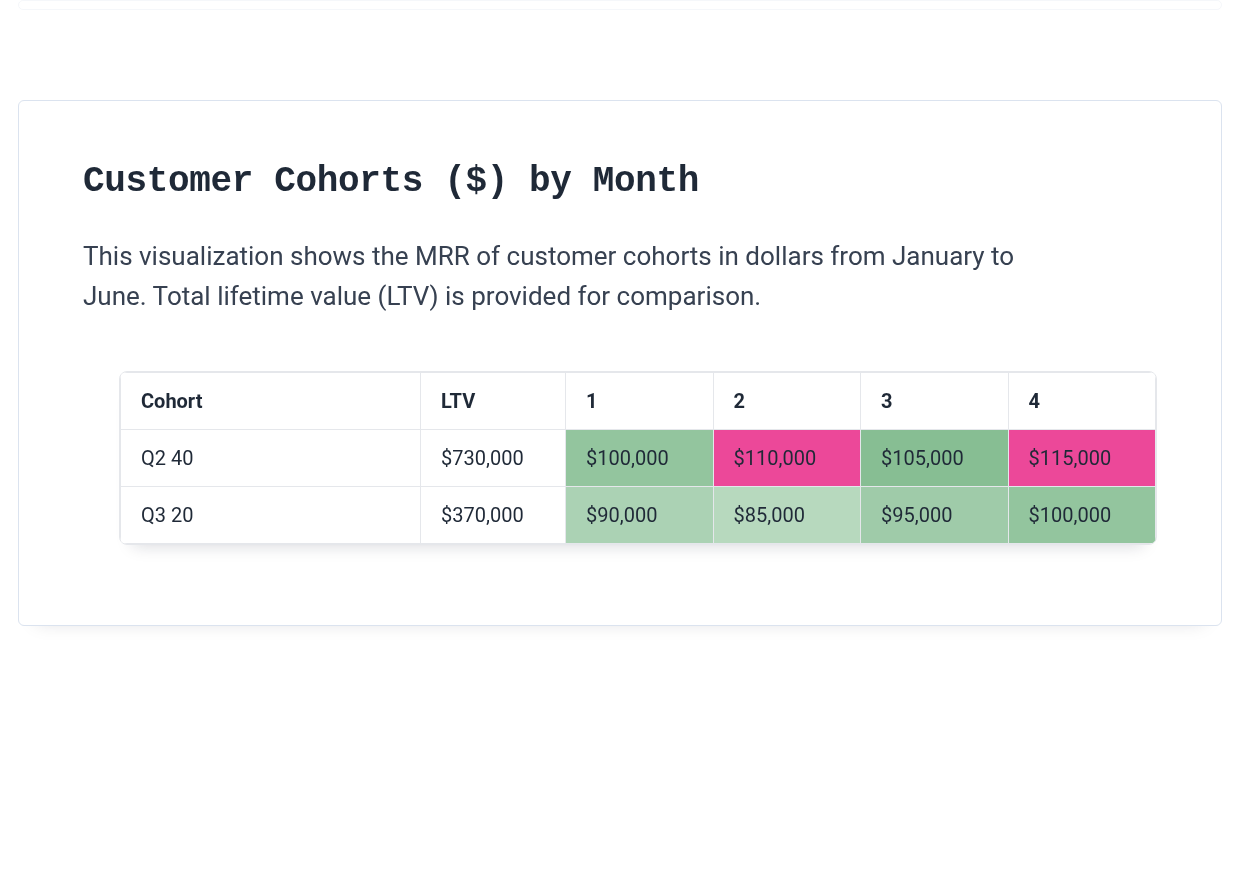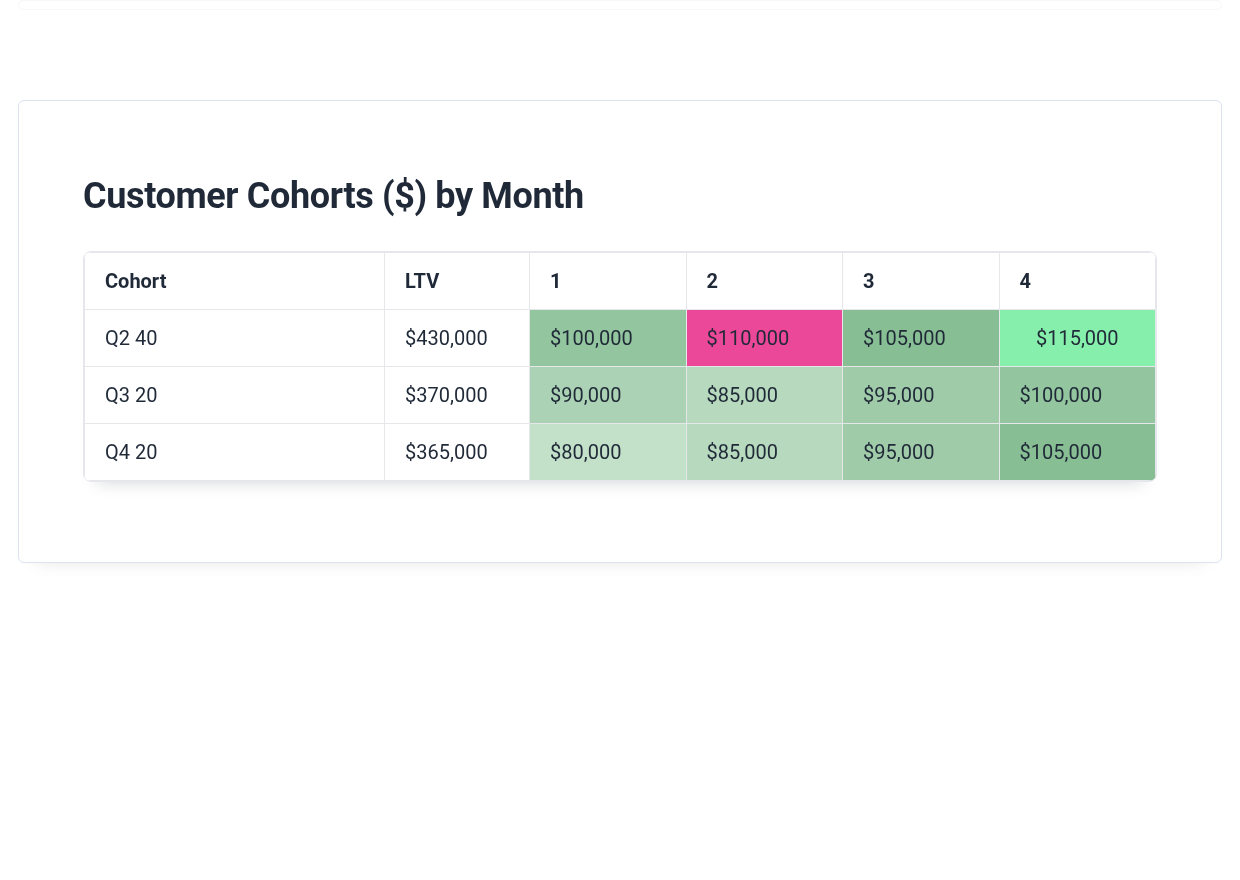--- a/index.html
+++ b/index.html
@@ -29,39 +29,41 @@
     opacity:.6;
   }
   .card{
     border:1px solid var(--card-border);
     border-radius:6px;
     padding:58px 64px 80px 64px;
     box-shadow:0 14px 18px -18px rgba(15,23,42,.15);
     background:#fff;
   }
   h1.title{
-    margin:16px 0 34px 0;
+    margin:2px 0 34px 0;
     font-size:36px;
     font-weight:700;
     letter-spacing:-.01em;
     color:var(--text-900);
+    font-family:Liberation Mono, monospace;
   }
   p.desc{
     margin:0 0 54px 0;
     font-size:26px;
     line-height:1.55;
     color:var(--text-700);
     font-weight:400;
     max-width:1000px;
   }
   .table-wrap{
     border:1px solid var(--border);
     border-radius:8px;
     overflow:hidden;
     box-shadow:0 14px 16px -14px rgba(15,23,42,.18);
+    margin-left:36px;
   }
   table{
     border-collapse:collapse;
     width:100%;
     table-layout:fixed;
   }
   th,td{
     border:1px solid var(--border);
     padding:16px 20px;
     font-size:20px;
@@ -78,20 +80,21 @@
   .col-m{width:auto;}
   
 </style>
 </head>
 <body>
 
 <div class="hairline-top"></div>
 
 <section class="card">
   <h1 class="title">Customer Cohorts ($) by Month</h1>
+  <p class="desc">This visualization shows the MRR of customer cohorts in dollars from January to June. Total lifetime value (LTV) is provided for comparison.</p>
 
   <div class="table-wrap">
     <table>
       <colgroup>
         <col class="col-cohort">
         <col class="col-ltv">
         <col class="col-m">
           <col class="col-m">
           <col class="col-m">
           <col class="col-m">
@@ -102,38 +105,30 @@
           <th>LTV</th>
           <th>1</th>
           <th>2</th>
           <th>3</th>
           <th>4</th>
         </tr>
       </thead>
       <tbody id="cohort-body">
           <tr>
             <td>Q2 40</td>
-            <td>$430,000</td>
+            <td>$730,000</td>
             <td style="background: rgb(147, 197, 158);">$100,000</td>
             <td style="background: #ec4899;">$110,000</td>
             <td style="background: rgb(135, 190, 147);">$105,000</td>
-            <td style="background: #86efac; text-align: center;">$115,000</td>
+            <td style="background: #ec4899;">$115,000</td>
           </tr>
           <tr>
             <td>Q3 20</td>
             <td>$370,000</td>
             <td style="background: rgb(171, 210, 180);">$90,000</td>
             <td style="background: rgb(183, 217, 190);">$85,000</td>
             <td style="background: rgb(159, 203, 169);">$95,000</td>
             <td style="background: rgb(147, 197, 158);">$100,000</td>
           </tr>
-          <tr>
-            <td>Q4 20</td>
-            <td>$365,000</td>
-            <td style="background: rgb(195, 224, 201);">$80,000</td>
-            <td style="background: rgb(183, 217, 190);">$85,000</td>
-            <td style="background: rgb(159, 203, 169);">$95,000</td>
-            <td style="background: rgb(135, 190, 147);">$105,000</td>
-          </tr>
         </tbody>
     </table>
   </div>
 </section>
 
 </body></html>

